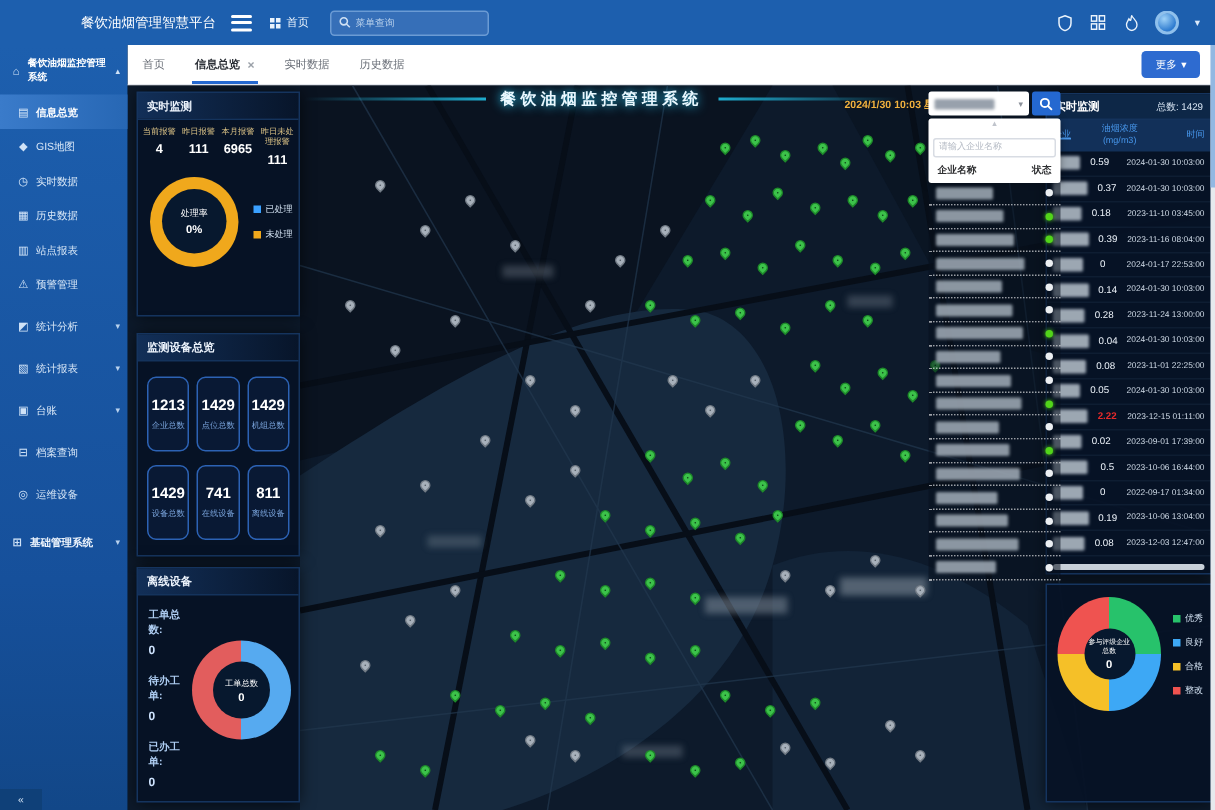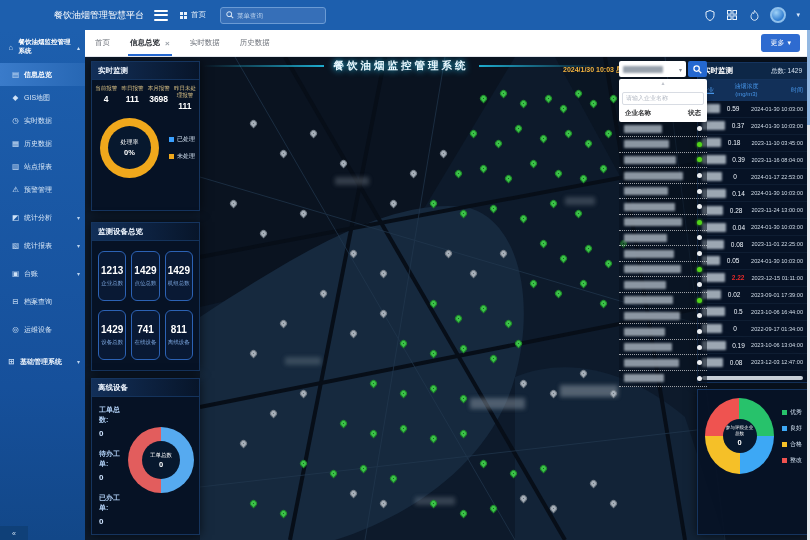--- a/index.html
+++ b/index.html
@@ -456,21 +456,21 @@
             <div class="al-col">
               <div class="al-lb">当前报警</div>
               <div class="al-vl">4</div>
             </div>
             <div class="al-col">
               <div class="al-lb">昨日报警</div>
               <div class="al-vl">111</div>
             </div>
             <div class="al-col">
               <div class="al-lb">本月报警</div>
-              <div class="al-vl">3698</div>
+              <div class="al-vl">6965</div>
             </div>
             <div class="al-col">
               <div class="al-lb">昨日未处理报警</div>
               <div class="al-vl">111</div>
             </div>
           </div>
         <div class="al-chart">
           <div class="ring al-ring" id="alarm-ring" style="background: conic-gradient(rgb(58, 160, 255) 0deg, rgb(58, 160, 255) 0%, rgb(240, 168, 28) 0%, rgb(240, 168, 28) 100%);">
             <div class="hole">
               <div>

